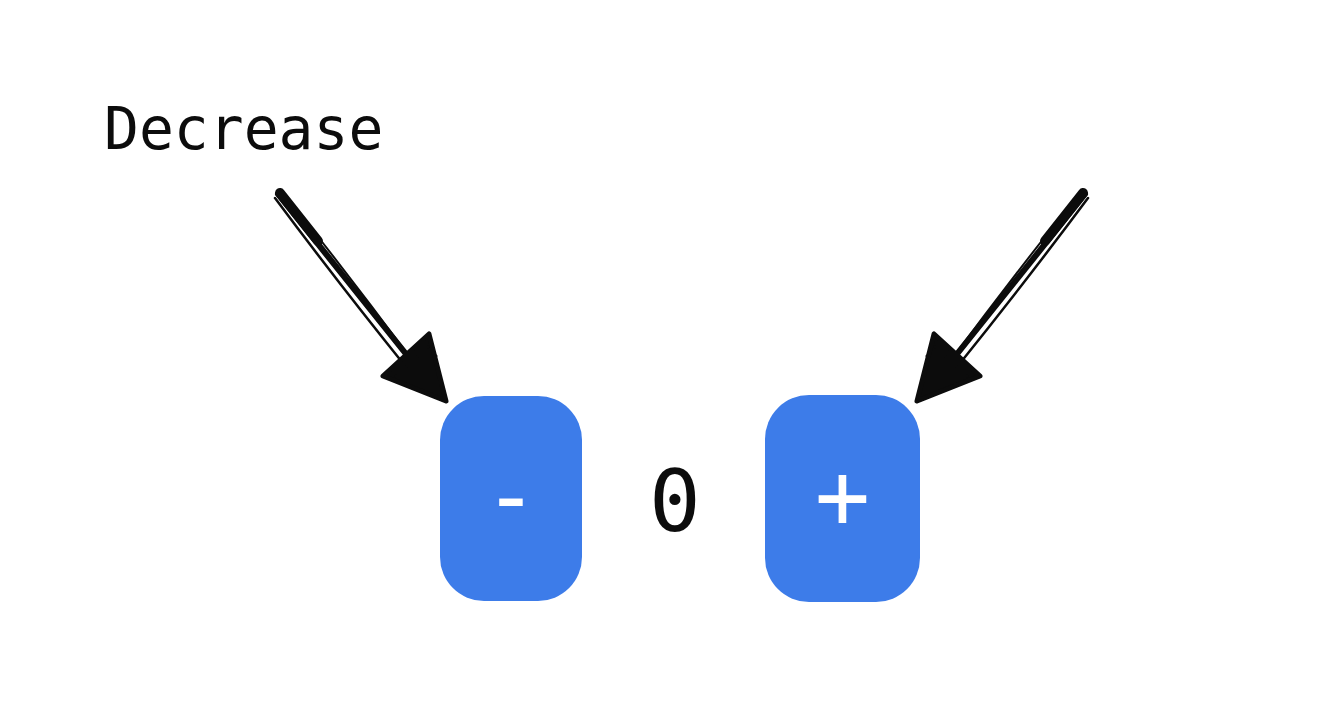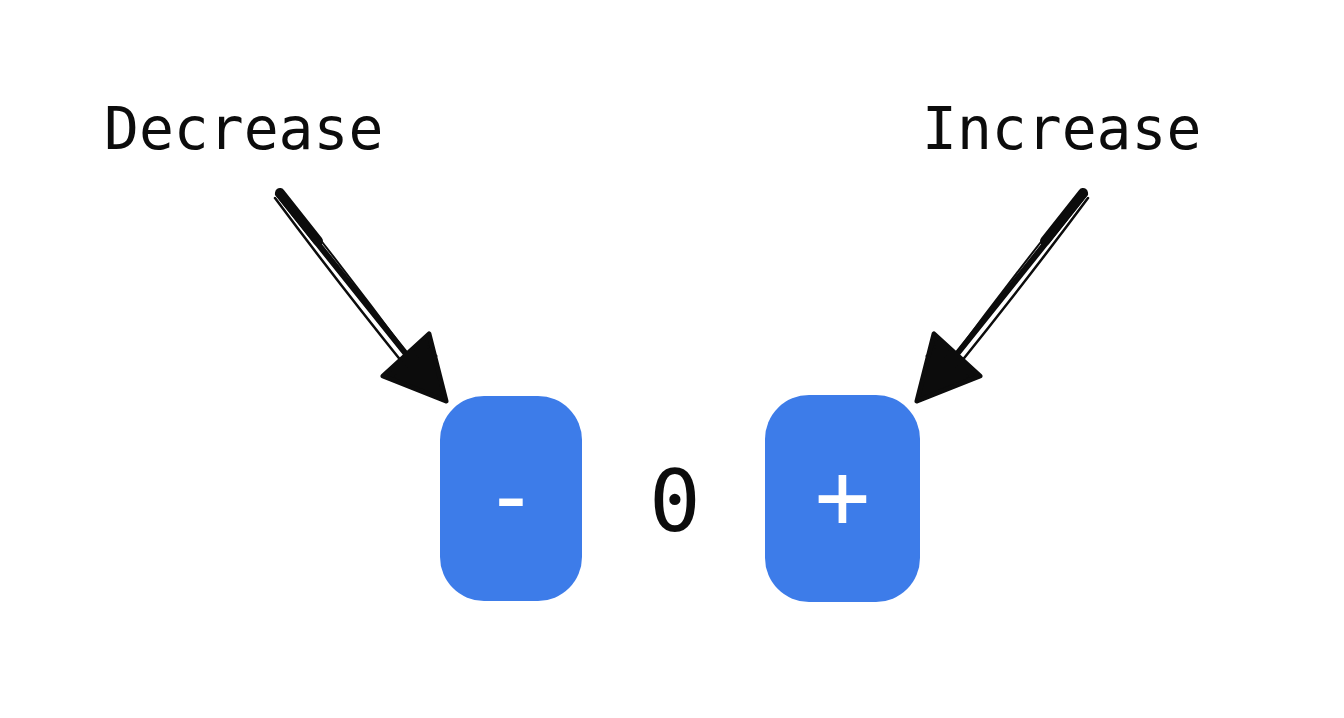--- a/index.html
+++ b/index.html
@@ -80,21 +80,20 @@
     user-select: none;
   }
 </style>
 </head>
 <body>
 
 <div class="canvas">
 
   <div class="label label-decrease">Decrease</div>
 
-  <div class="label label-increase">Increase</div>
 
   <svg class="arrow arrow-left" viewBox="0 0 195 225" aria-hidden="true">
     <path d="M12,10 Q78,92 148,180" stroke-width="6"></path>
     <path d="M14,9 L52,57" stroke-width="10"></path>
     <path d="M9,14 Q70,96 140,183" stroke-width="2.5"></path>
     <path d="M16,7 Q82,90 146,176" stroke-width="2"></path>
     <polygon class="head" points="180,217 117,192 163,150" stroke-width="5"></polygon>
     <path d="M130,192 L162,163" stroke-width="3"></path>
     <path d="M140,201 L170,172" stroke-width="3"></path>
   </svg>

